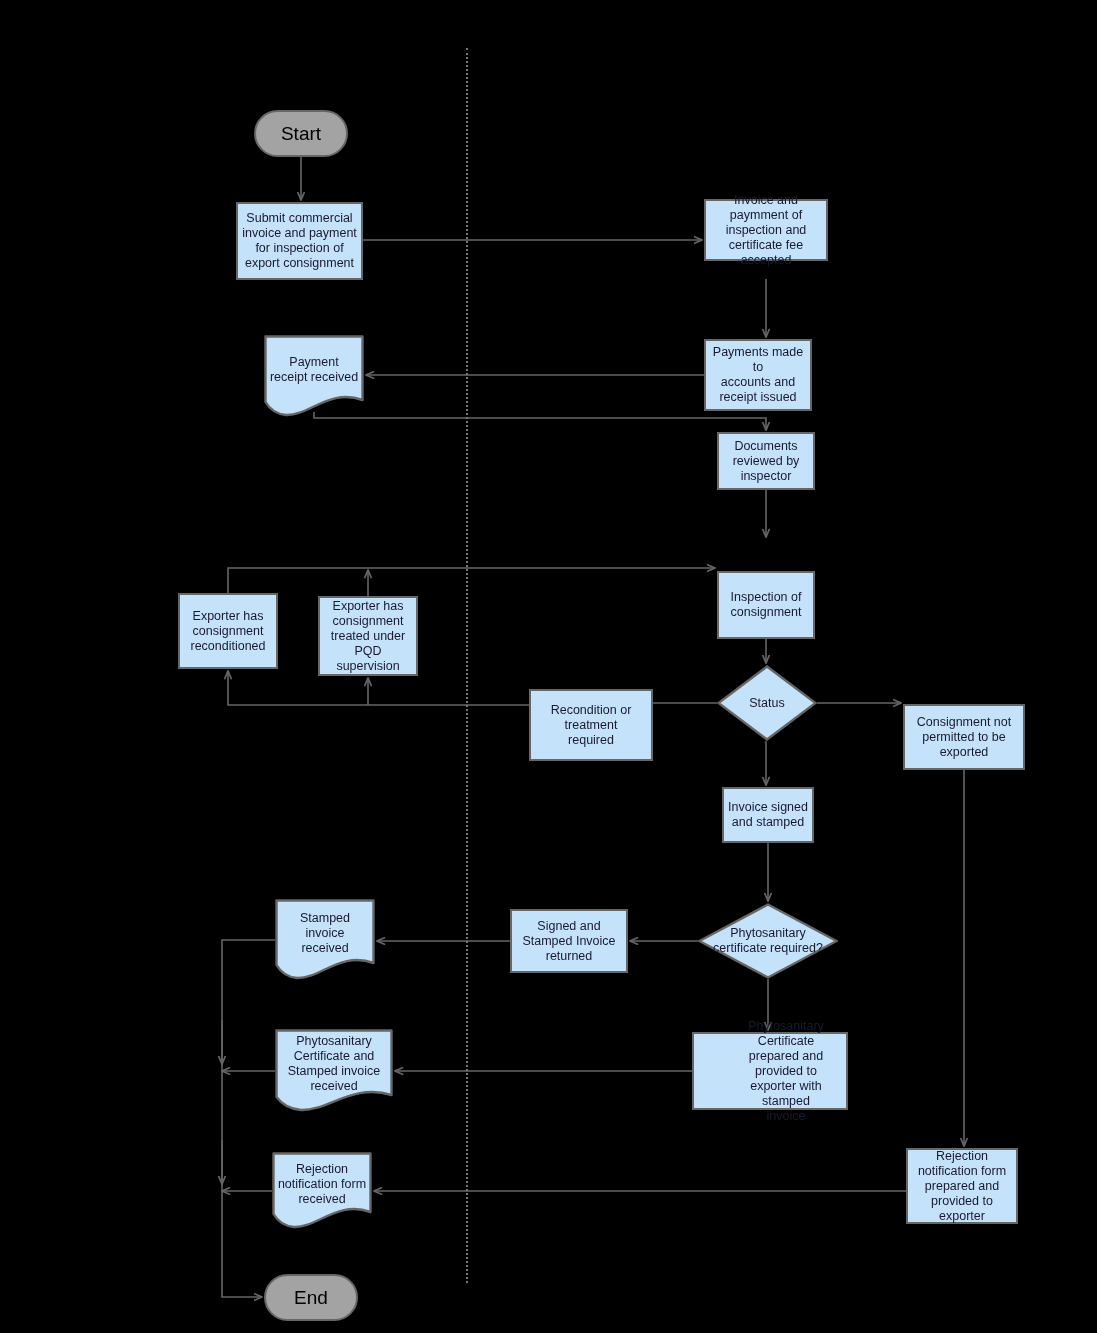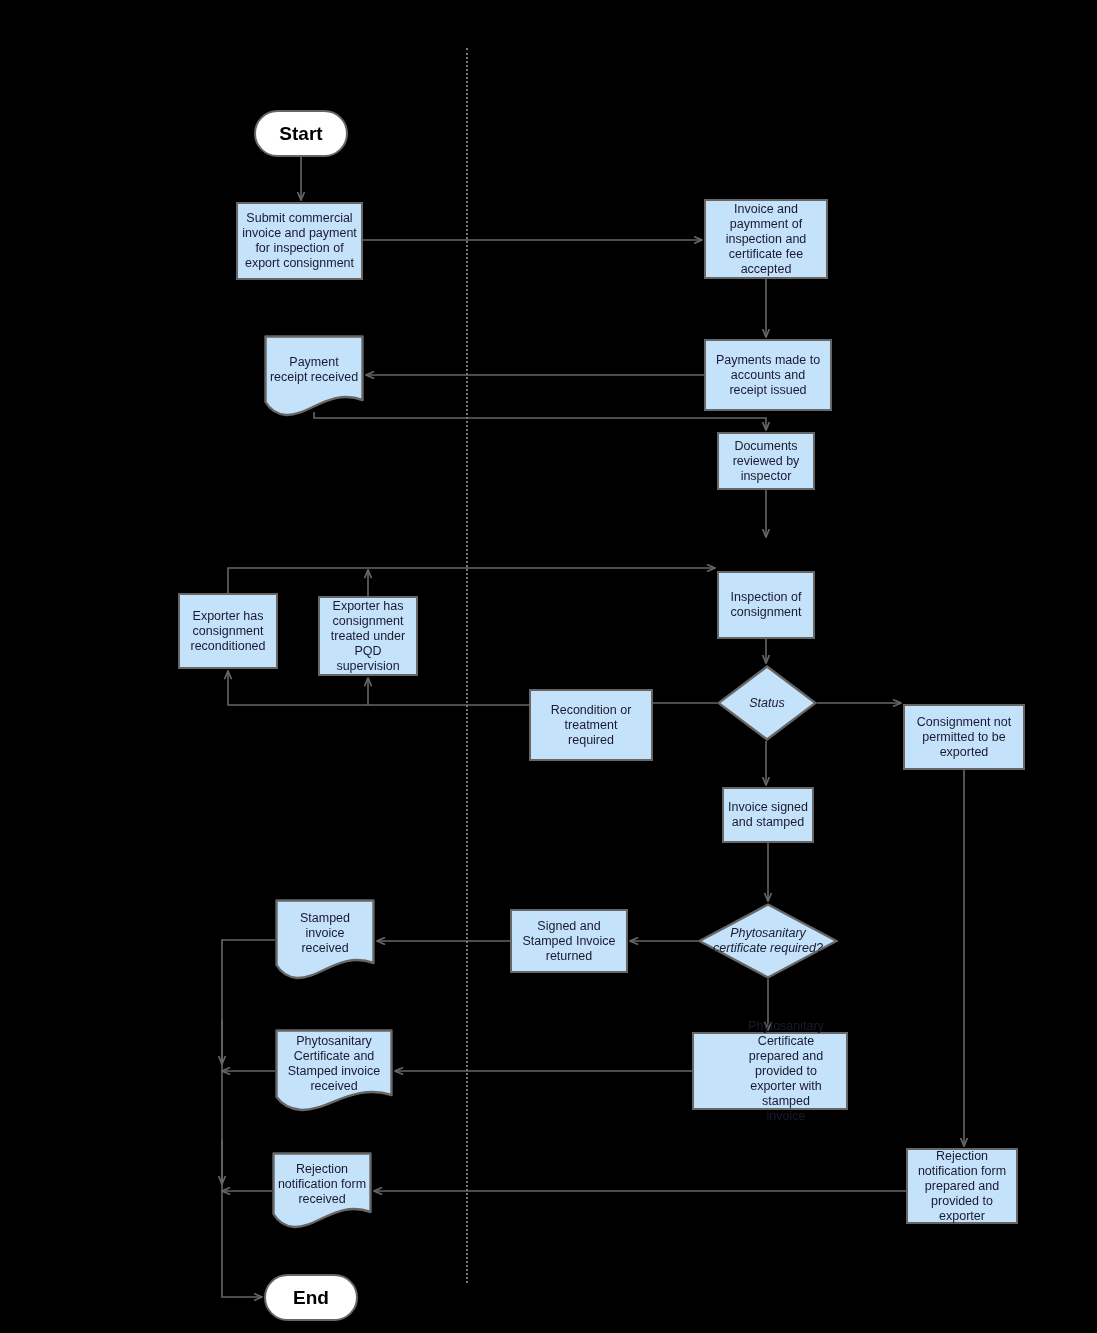--- a/index.html
+++ b/index.html
@@ -42,43 +42,42 @@
     box-sizing: border-box;
     white-space: pre-line;
   }
   
   .n-process {
     background: #c5e2fb;
     border: 2px solid #666666;
   }
   
   .n-terminator {
-    background: #ffffff;
+    background: #a3a3a3;
     border: 2px solid #666666;
     border-radius: 26px;
     color: #000000;
     font-size: 19px;
-    font-weight: bold;
+    font-weight: normal;
     line-height: 22px;
   }
   
   .n-decision {
     background: transparent;
     border: none;
   }
   .n-decision .diamond-svg {
     position: absolute;
     left: 0; top: 0;
     width: 100%;
     height: 100%;
   }
   .n-decision .lbl {
     position: relative;
     z-index: 2;
-    font-style: italic;
   }
   
   .n-document {
     background: transparent;
     border: none;
   }
   .n-document .doc-svg {
     position: absolute;
     left: 0; top: 0;
     width: 100%;
@@ -165,28 +164,28 @@
   <div id="node-layer">
       <div class="node n-terminator" style="left: 254px; top: 110px; width: 94px; height: 47px;">
         <span class="lbl">Start</span>
       </div>
       <div class="node n-process" style="left: 236px; top: 202px; width: 127px; height: 78px;">
         <span class="lbl">Submit commercial
 invoice and payment
 for inspection of
 export consignment</span>
       </div>
-      <div class="node n-process" style="left: 704px; top: 199px; width: 124px; height: 80px;">
+      <div class="node n-process" style="left: 704px; top: 199px; width: 124px; height: 62px;">
         <span class="lbl">Invoice and
 paymment of
 inspection and
 certificate fee
 accepted</span>
       </div>
-      <div class="node n-process" style="left: 704px; top: 339px; width: 128px; height: 72px;">
+      <div class="node n-process" style="left: 704px; top: 339px; width: 108px; height: 72px;">
         <span class="lbl">Payments made to
 accounts and
 receipt issued</span>
       </div>
       <div class="node n-document" style="left: 264px; top: 335px; width: 100px; height: 83px;">
         <svg class="doc-svg" viewBox="0 0 100 83" preserveAspectRatio="none">
           <path d="M1.5,1.5 L98.5,1.5 L98.5,65 C66,53 45,81 22,80 C12,79 5,73 1.5,67 Z" fill="#c5e2fb" stroke="#666666" stroke-width="2.4" stroke-linejoin="round"></path>
         </svg>
         <span class="lbl">Payment
 receipt received</span>

